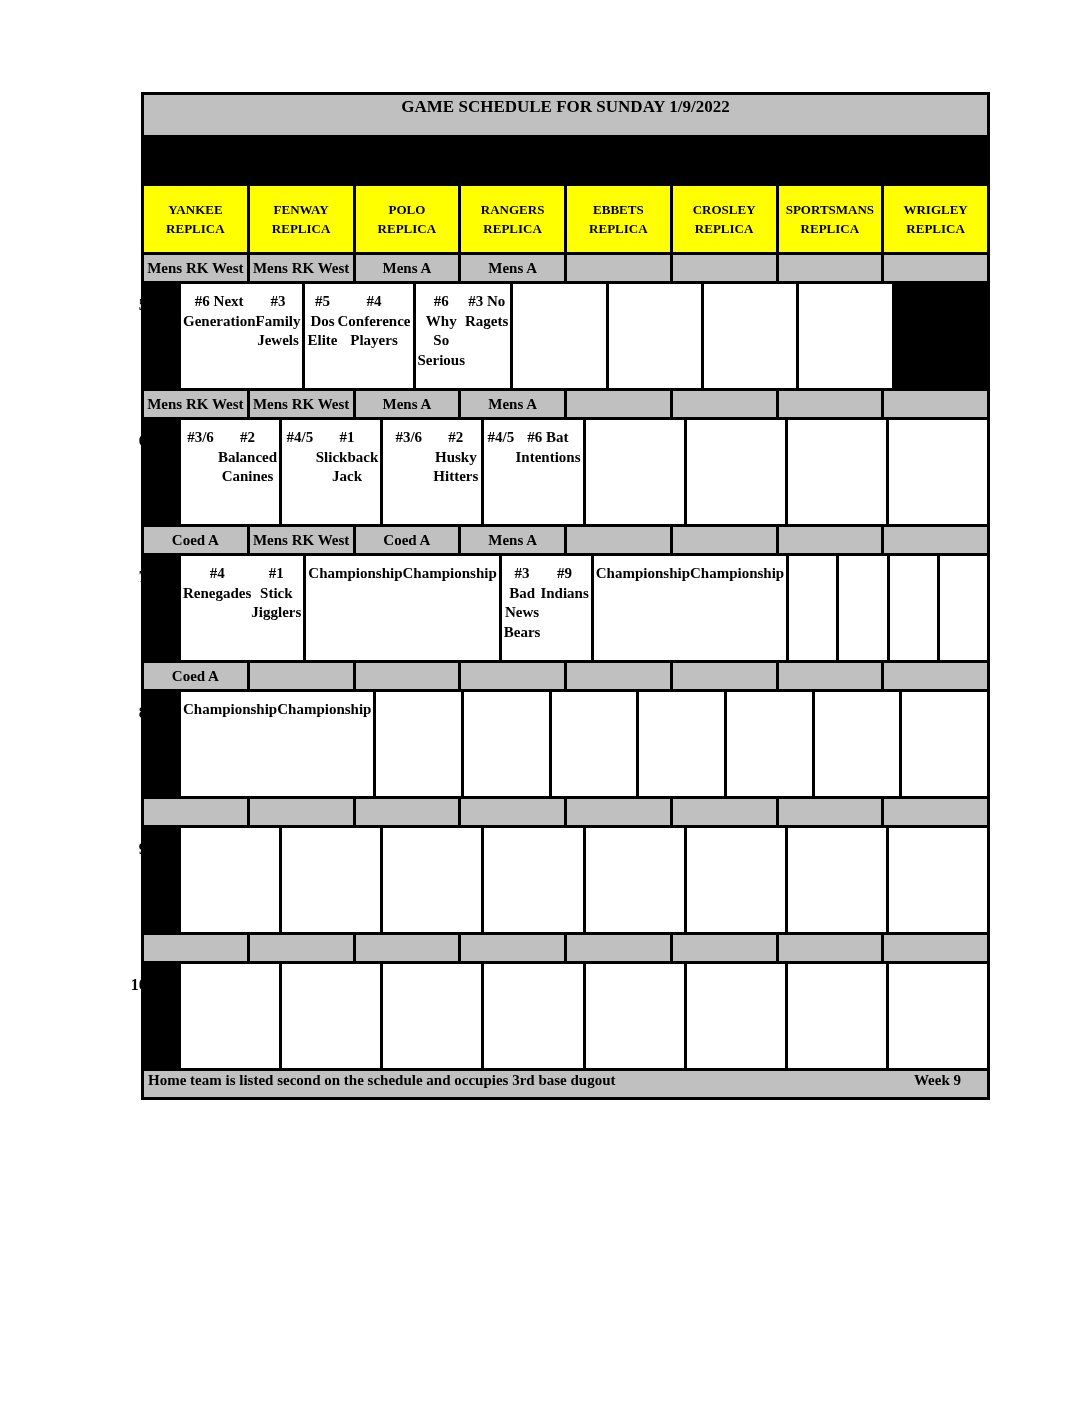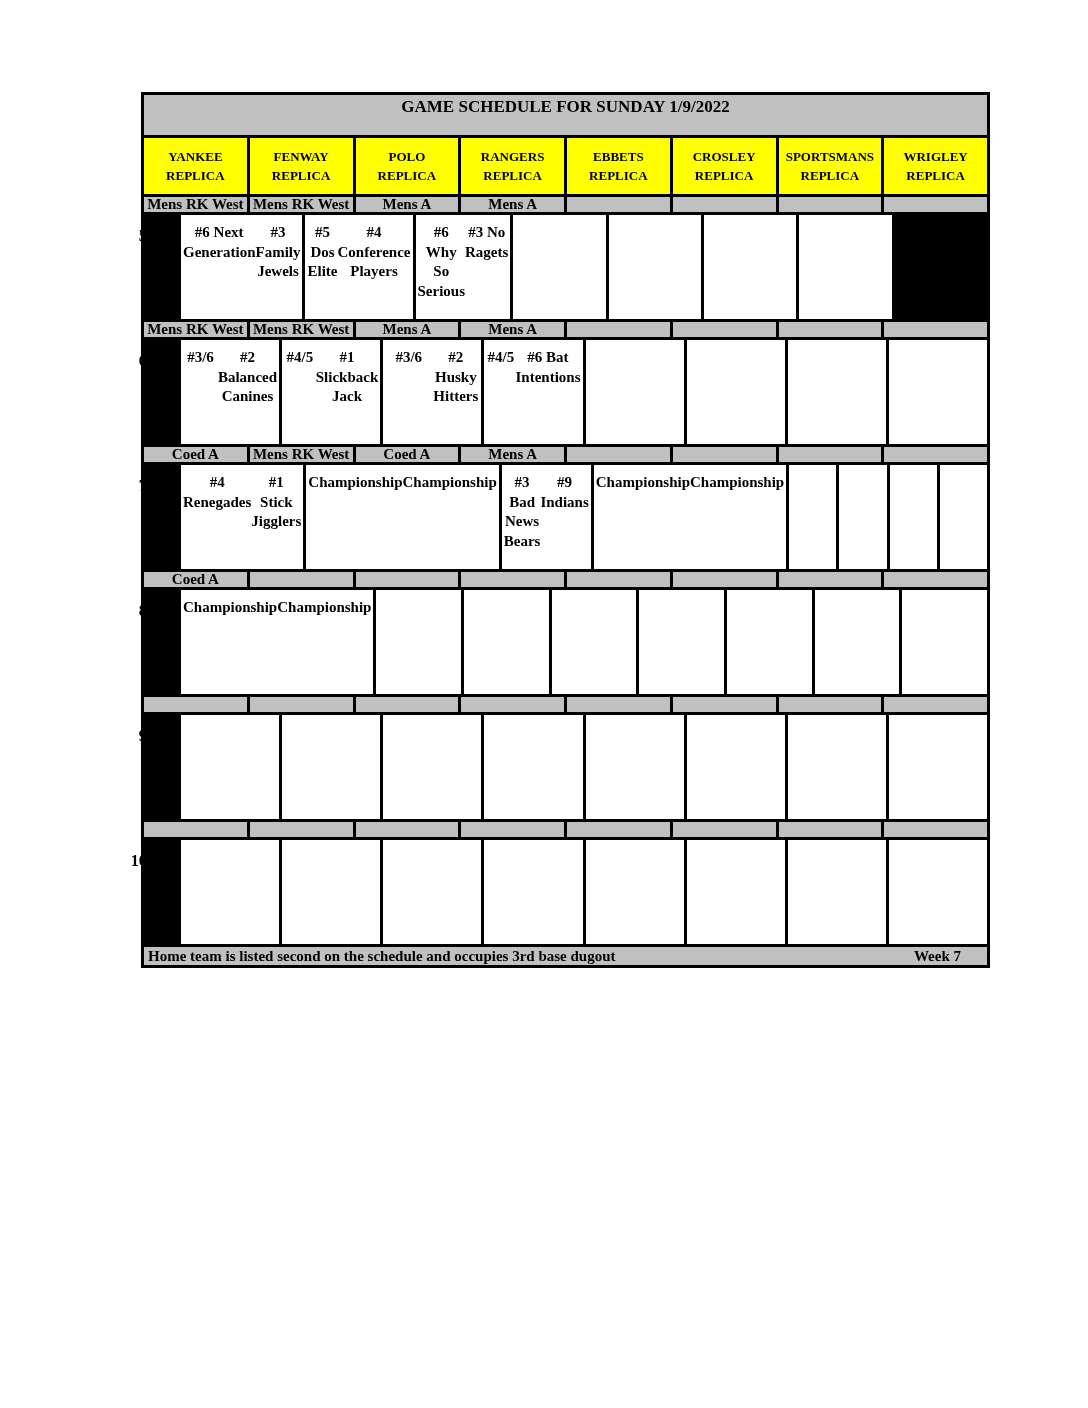--- a/index.html
+++ b/index.html
@@ -34,31 +34,32 @@
   }
   .title-bar{
     background:#c0c0c0;
     height:40px;
     line-height:23px;
     text-align:center;
     font-size:17px;
   }
   .venue-cell{
     background:#ffff00;
-    height:56px;
+    height:66px;
     display:flex;
     flex-direction:column;
     justify-content:center;
     row-gap:3px;
     text-align:center;
     font-size:13px;
+    margin-top:48px;
   }
   .league-cell{
     background:#c0c0c0;
-    height:15px;
+    height:26px;
     display:flex;
     justify-content:center;
     align-items:center;
     font-size:15px;
     position:relative;
     z-index:2;
   }
   .league-cell span{
     white-space:nowrap;
     line-height:15px;
@@ -84,21 +85,21 @@
   .time-label{
     position:absolute;
     left:-118px;
     top:12px;
     width:105px;
     text-align:right;
     font-size:16px;
   }
   .footer-bar{
     background:#c0c0c0;
-    height:18px;
+    height:26px;
     line-height:18px;
     display:flex;
     justify-content:space-between;
     font-size:15px;
     padding:0 4px;
     margin-bottom:0;
   }
   .footer-week{padding-right:22px;}
 </style>
 </head>
@@ -502,16 +503,16 @@
             <span class="team home"></span>
           </div>
           <div class="game-cell">
             <span class="team away"></span>
             <span class="team home"></span>
           </div>
         </div>
       </div>
     <div class="bar footer-bar">
       <span class="footer-note">Home team is listed second on the schedule and occupies 3rd base dugout</span>
-      <span class="footer-week">Week 7</span>
+      <span class="footer-week">Week 9</span>
     </div>
   </div>
 </div>
 
 </body></html>

